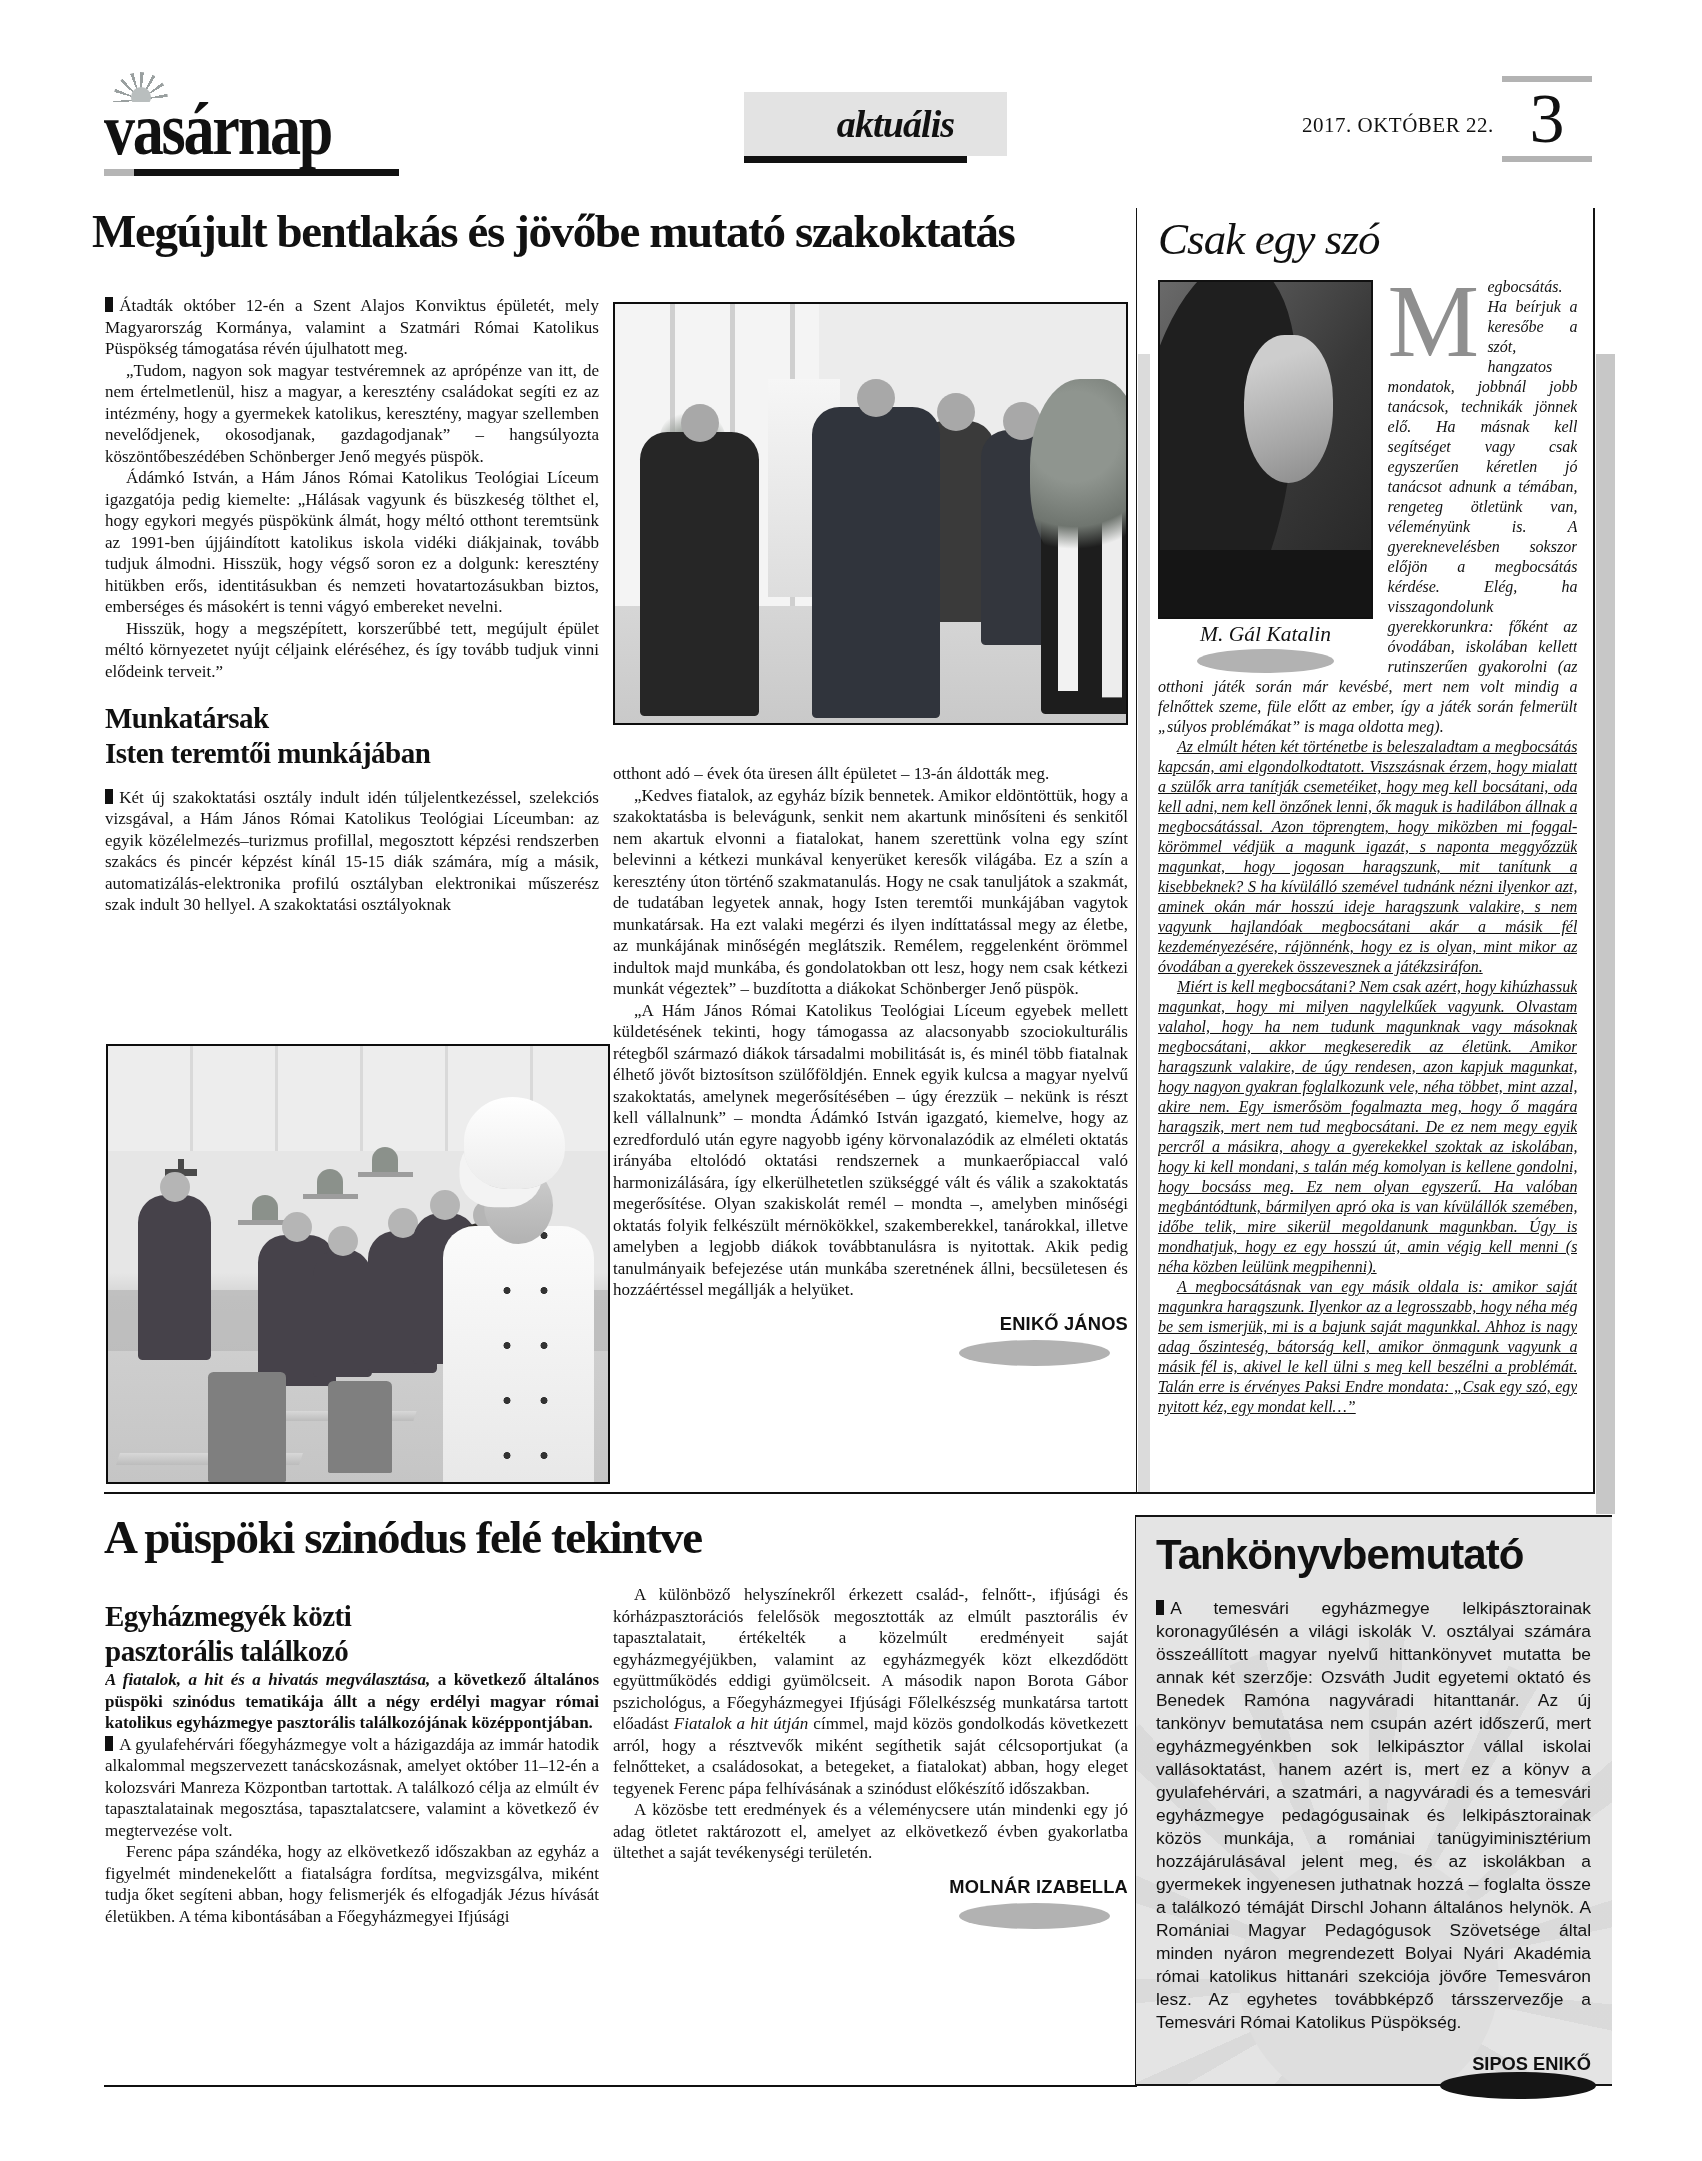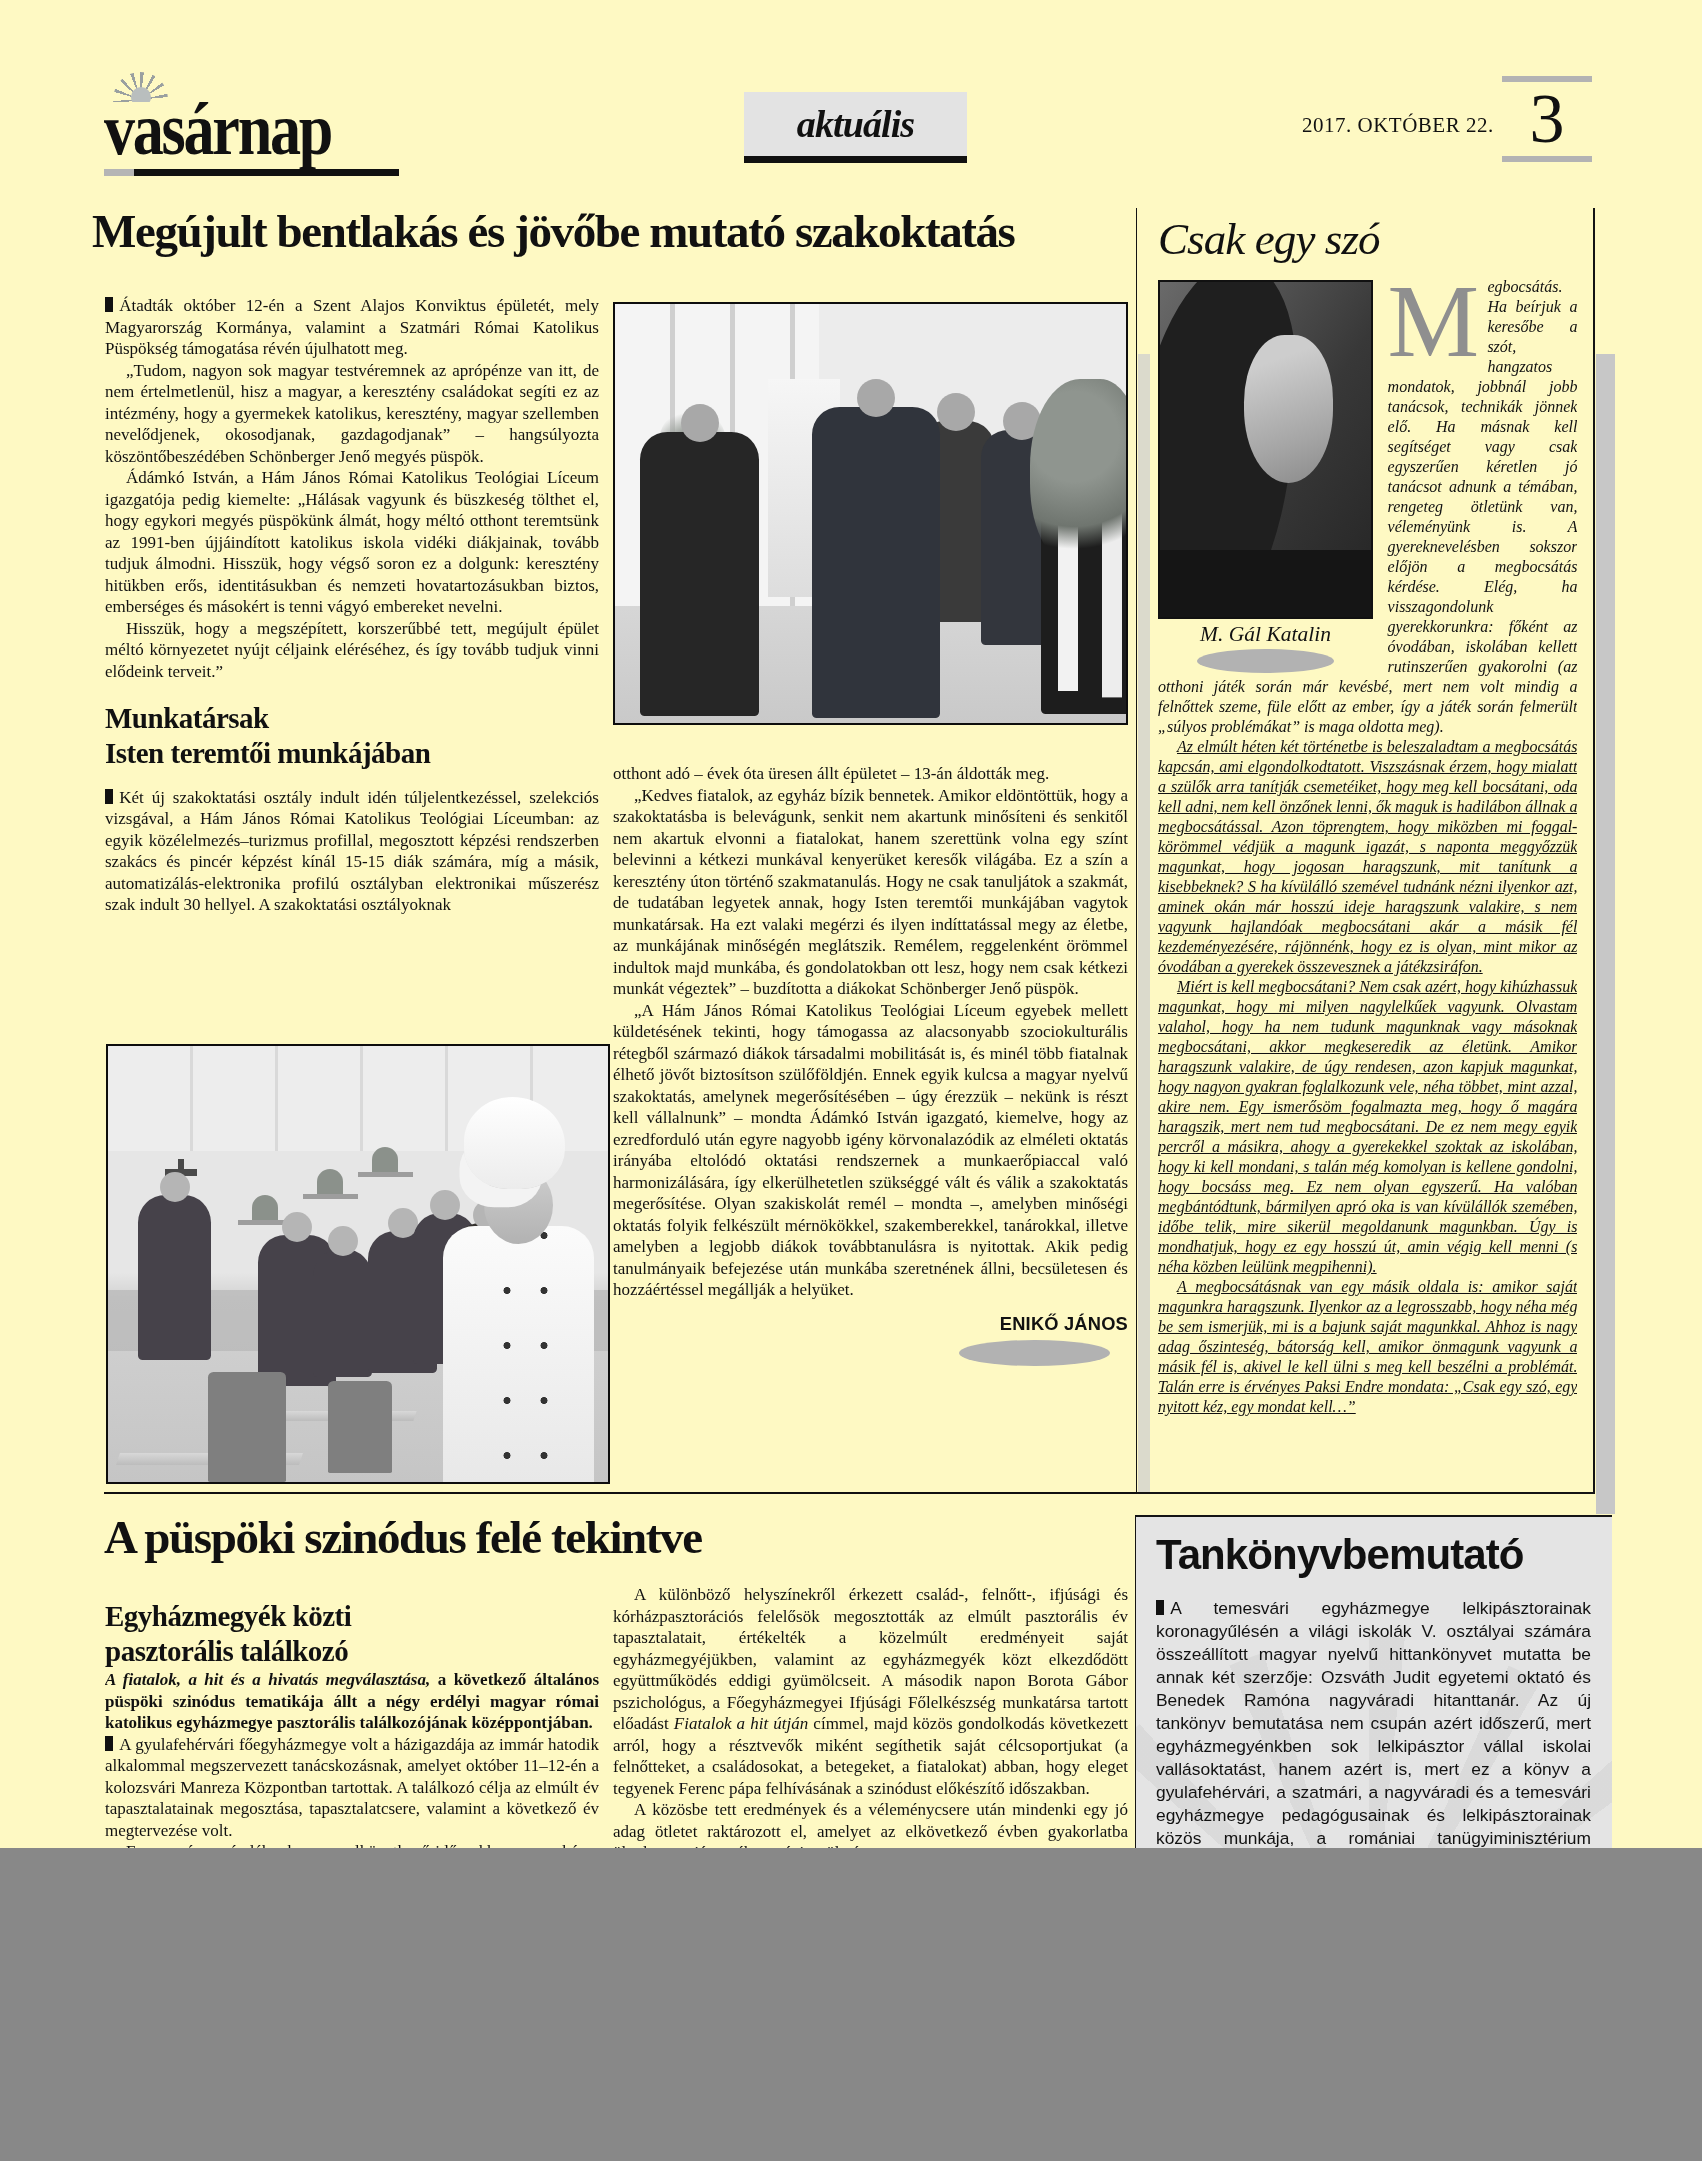--- a/index.html
+++ b/index.html
@@ -1,28 +1,28 @@
 <!DOCTYPE html>
 <html lang="hu" style="font-size:7.3px"><head>
 <meta charset="utf-8">
 <style>
   html,body{margin:0;padding:0;background:#888;}
-  .page{position:relative;width:1702px;height:1848px;background:#fef9c3;overflow:hidden;
+  .page{position:relative;width:1702px;height:2161px;background:#ffffff;overflow:hidden;
         font-family:"Liberation Serif","DejaVu Serif",serif;color:#111;}
   
   .logo-wrap{position:absolute;left:104px;top:68px;width:302px;}
   .sun-icon{position:absolute;left:9.2px;top:3.7px;width:55px;height:30px;overflow:hidden;}
   .sun-icon .rays{width:55px;height:55px;border-radius:50%;
       background:repeating-conic-gradient(#9aa0a0 0deg 7deg,transparent 7deg 26deg);}
   .sun-icon .core{position:absolute;left:17.4px;top:15.6px;width:20px;height:20px;border-radius:50%;background:#b9bebe;}
   .logo-text{padding-top:24px;font-weight:bold;font-size:74px;line-height:1;letter-spacing:-2.7px;
       transform:scaleX(.84);transform-origin:left;white-space:nowrap;}
   .logo-bar{margin-top:2.7px;width:295px;height:6.9px;background:linear-gradient(90deg,#b5b5b5 0 30px,#111 30px);}
   .section-box{position:absolute;left:744px;top:92px;width:223px;height:64px;background:#e3e3e3;
-      display:flex;align-items:center;justify-content:center;}
+      display:flex;align-items:center;justify-content:center;padding-left:40px;}
   .section-box span{font-style:italic;font-weight:bold;font-size:38px;letter-spacing:-0.9px;}
   .section-bar{position:absolute;left:744px;top:156px;width:223px;height:7.3px;background:#111;}
   .issue-date{position:absolute;left:1302px;top:113px;font-size:21px;letter-spacing:0.5px;white-space:nowrap;}
   .pagenum{position:absolute;left:1502px;top:76px;width:90px;text-align:center;}
   .pagenum .bar{height:6.4px;background:#b3b3b3;}
   .pagenum .num{font-size:70px;line-height:1.05;}
   
   .headline{position:absolute;font-weight:bold;font-size:47px;line-height:1.04;letter-spacing:-1.4px;white-space:nowrap;}
   .h1{left:92px;top:207px;}
   .h2{left:104px;top:1513px;}

